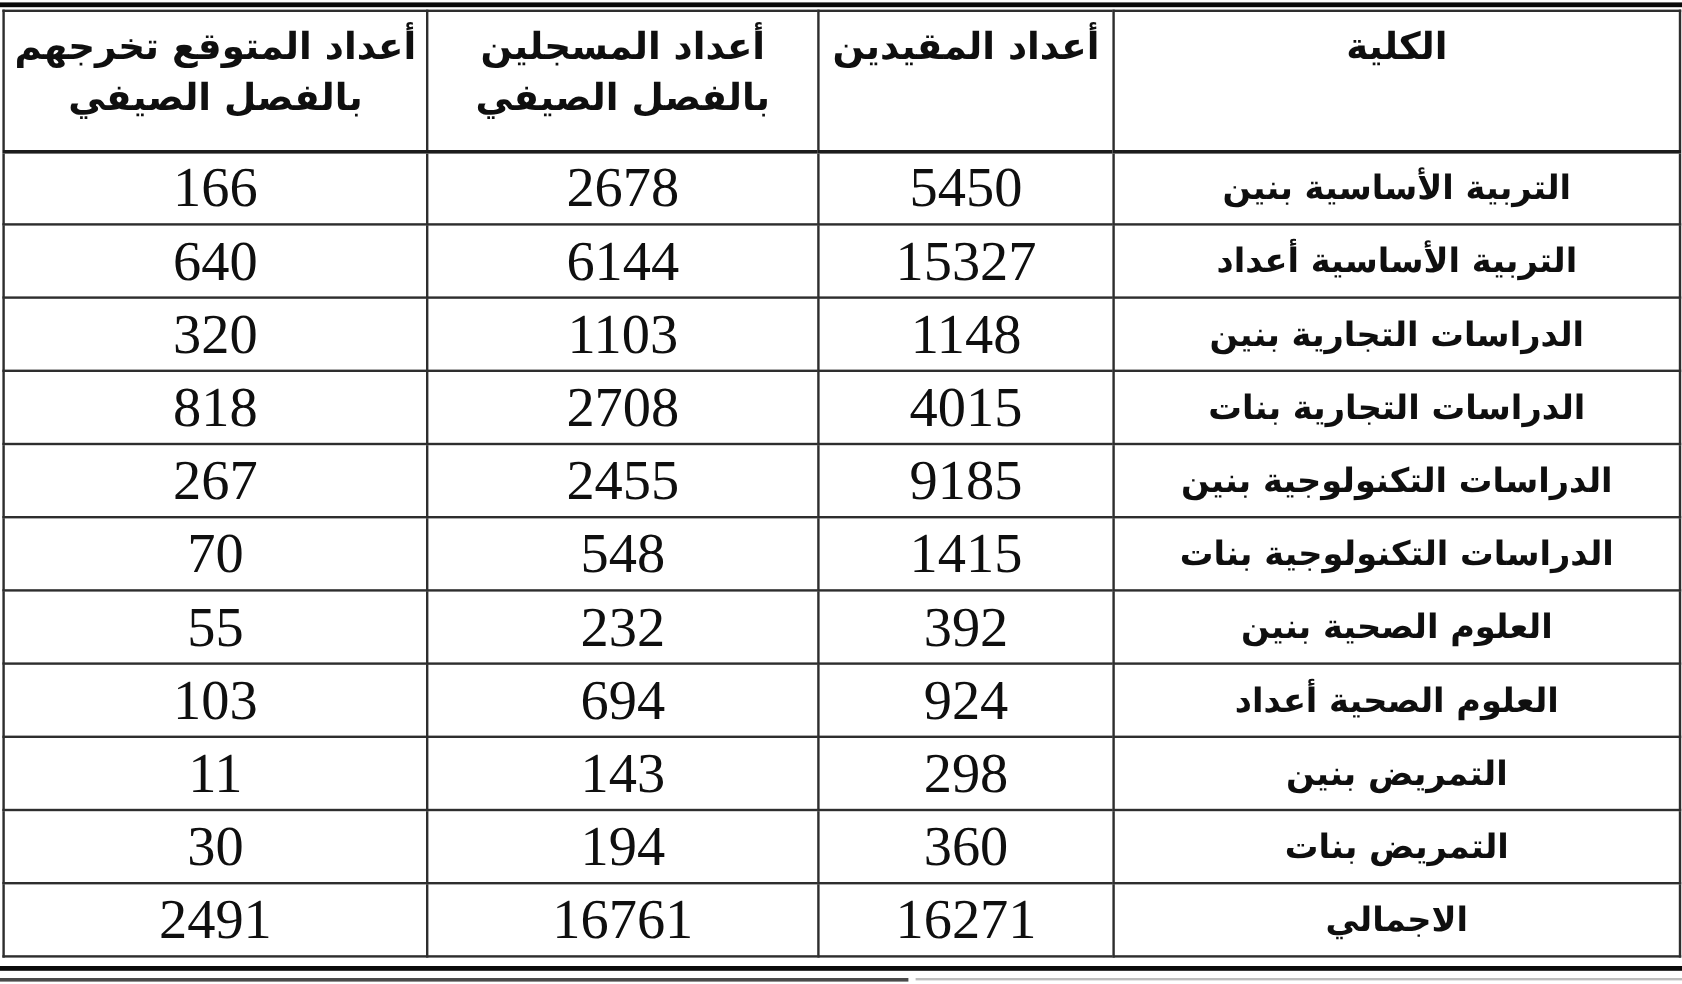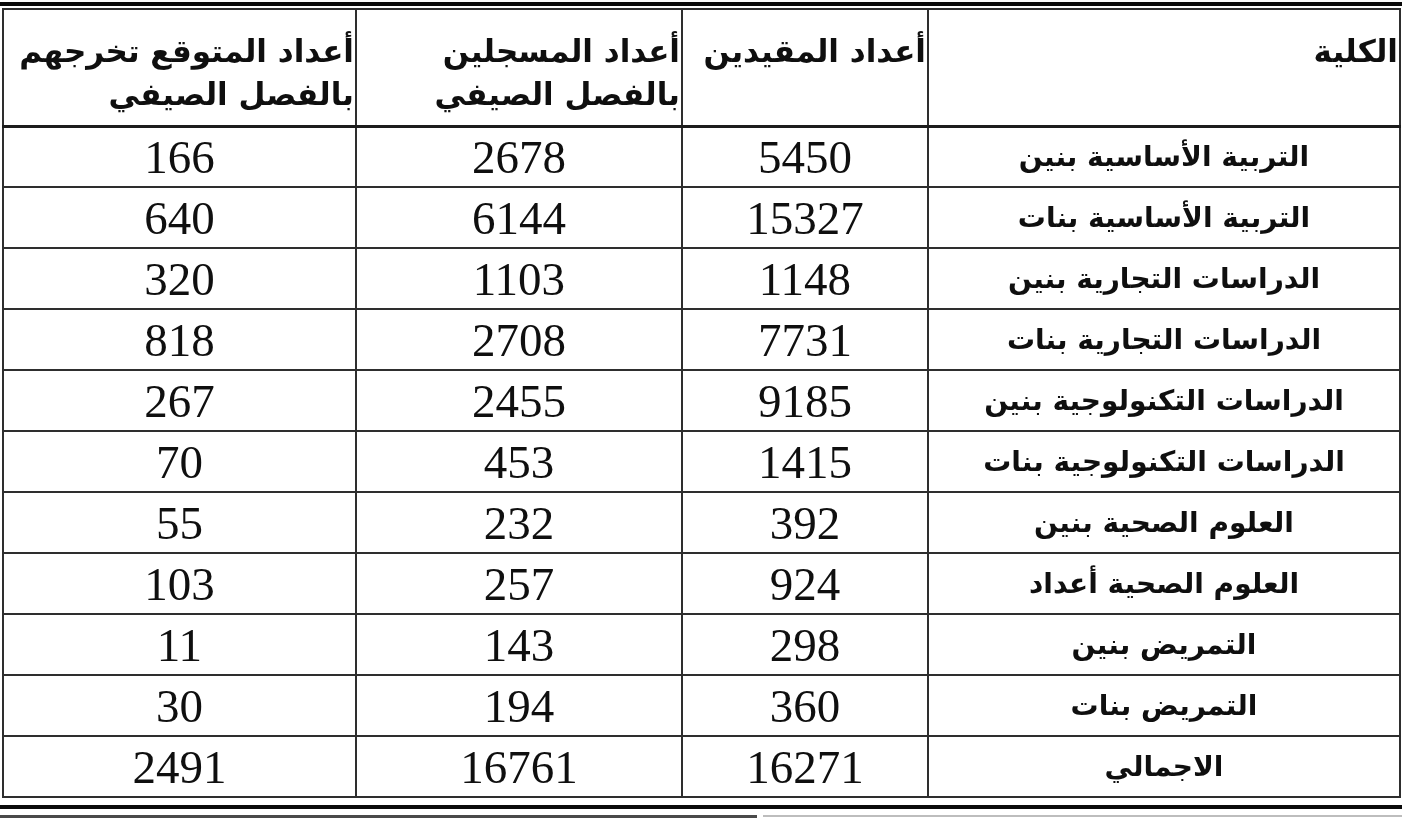--- a/index.html
+++ b/index.html
@@ -65,28 +65,27 @@
   .stats-table td {
     border: 2px solid #2e2e2e;
     text-align: center;
     overflow: hidden;
   }
   .stats-table thead tr {
     height: 117px;
   }
   .stats-table thead th {
     vertical-align: top;
-    padding-top: 20px;
+    padding-top: 8px;
     font-size: 31px;
     font-weight: bold;
     line-height: 1.4;
     white-space: pre-line;
     border-bottom-width: 3px;
     border-bottom-color: #1c1c1c;
-    text-align: right;
   }
   .stats-table tbody tr {
     height: 61px;
   }
   .college-cell {
     font-weight: bold;
     font-size: 28px;
     font-family: "DejaVu Sans", sans-serif;
     padding-left: 10px;
     padding-right: 10px;
@@ -127,59 +126,59 @@
       </tr>
     </thead>
     <tbody>
         <tr>
     <td class="college-cell">التربية الأساسية بنين</td>
     <td class="num-cell">5450</td>
     <td class="num-cell">2678</td>
     <td class="num-cell">166</td>
   </tr>
         <tr>
-    <td class="college-cell">التربية الأساسية بنات</td>
+    <td class="college-cell">التربية الأساسية أعداد</td>
     <td class="num-cell">15327</td>
     <td class="num-cell">6144</td>
     <td class="num-cell">640</td>
   </tr>
         <tr>
     <td class="college-cell">الدراسات التجارية بنين</td>
     <td class="num-cell">1148</td>
     <td class="num-cell">1103</td>
     <td class="num-cell">320</td>
   </tr>
         <tr>
     <td class="college-cell">الدراسات التجارية بنات</td>
-    <td class="num-cell">7731</td>
+    <td class="num-cell">4015</td>
     <td class="num-cell">2708</td>
     <td class="num-cell">818</td>
   </tr>
         <tr>
     <td class="college-cell">الدراسات التكنولوجية بنين</td>
     <td class="num-cell">9185</td>
     <td class="num-cell">2455</td>
     <td class="num-cell">267</td>
   </tr>
         <tr>
     <td class="college-cell">الدراسات التكنولوجية بنات</td>
     <td class="num-cell">1415</td>
-    <td class="num-cell">453</td>
+    <td class="num-cell">548</td>
     <td class="num-cell">70</td>
   </tr>
         <tr>
     <td class="college-cell">العلوم الصحية بنين</td>
     <td class="num-cell">392</td>
     <td class="num-cell">232</td>
     <td class="num-cell">55</td>
   </tr>
         <tr>
     <td class="college-cell">العلوم الصحية أعداد</td>
     <td class="num-cell">924</td>
-    <td class="num-cell">257</td>
+    <td class="num-cell">694</td>
     <td class="num-cell">103</td>
   </tr>
         <tr>
     <td class="college-cell">التمريض بنين</td>
     <td class="num-cell">298</td>
     <td class="num-cell">143</td>
     <td class="num-cell">11</td>
   </tr>
         <tr>
     <td class="college-cell">التمريض بنات</td>

